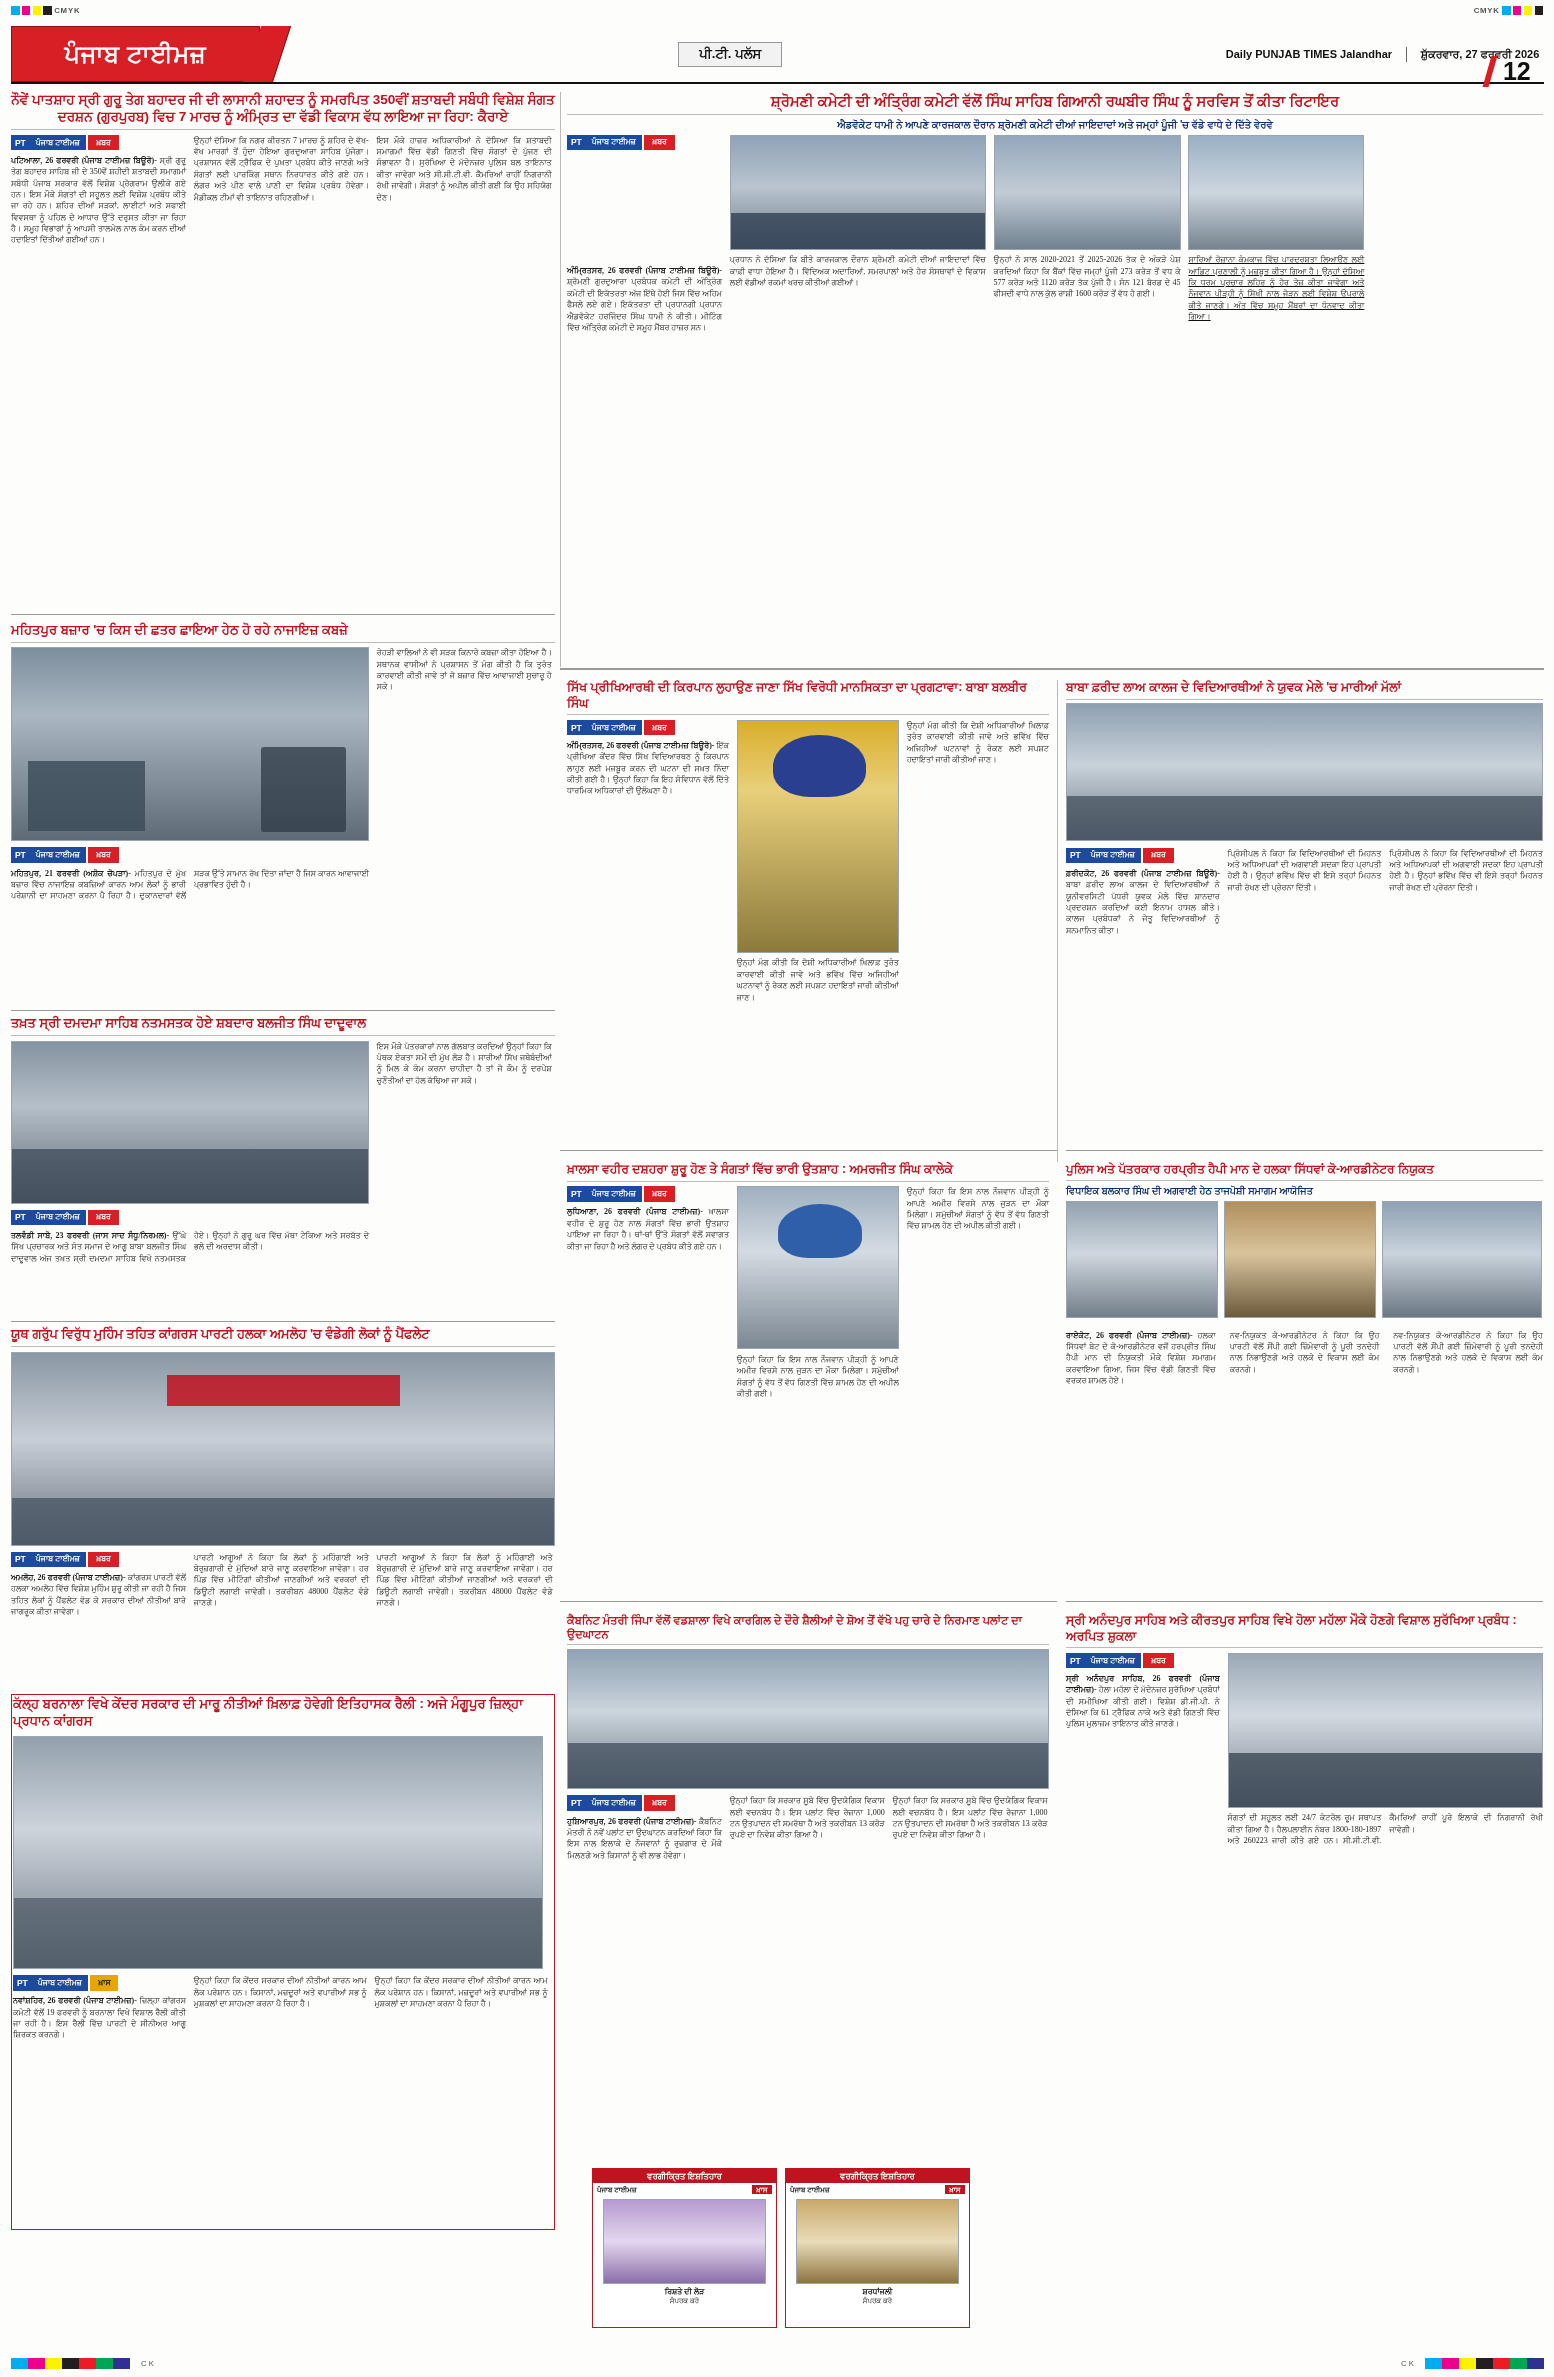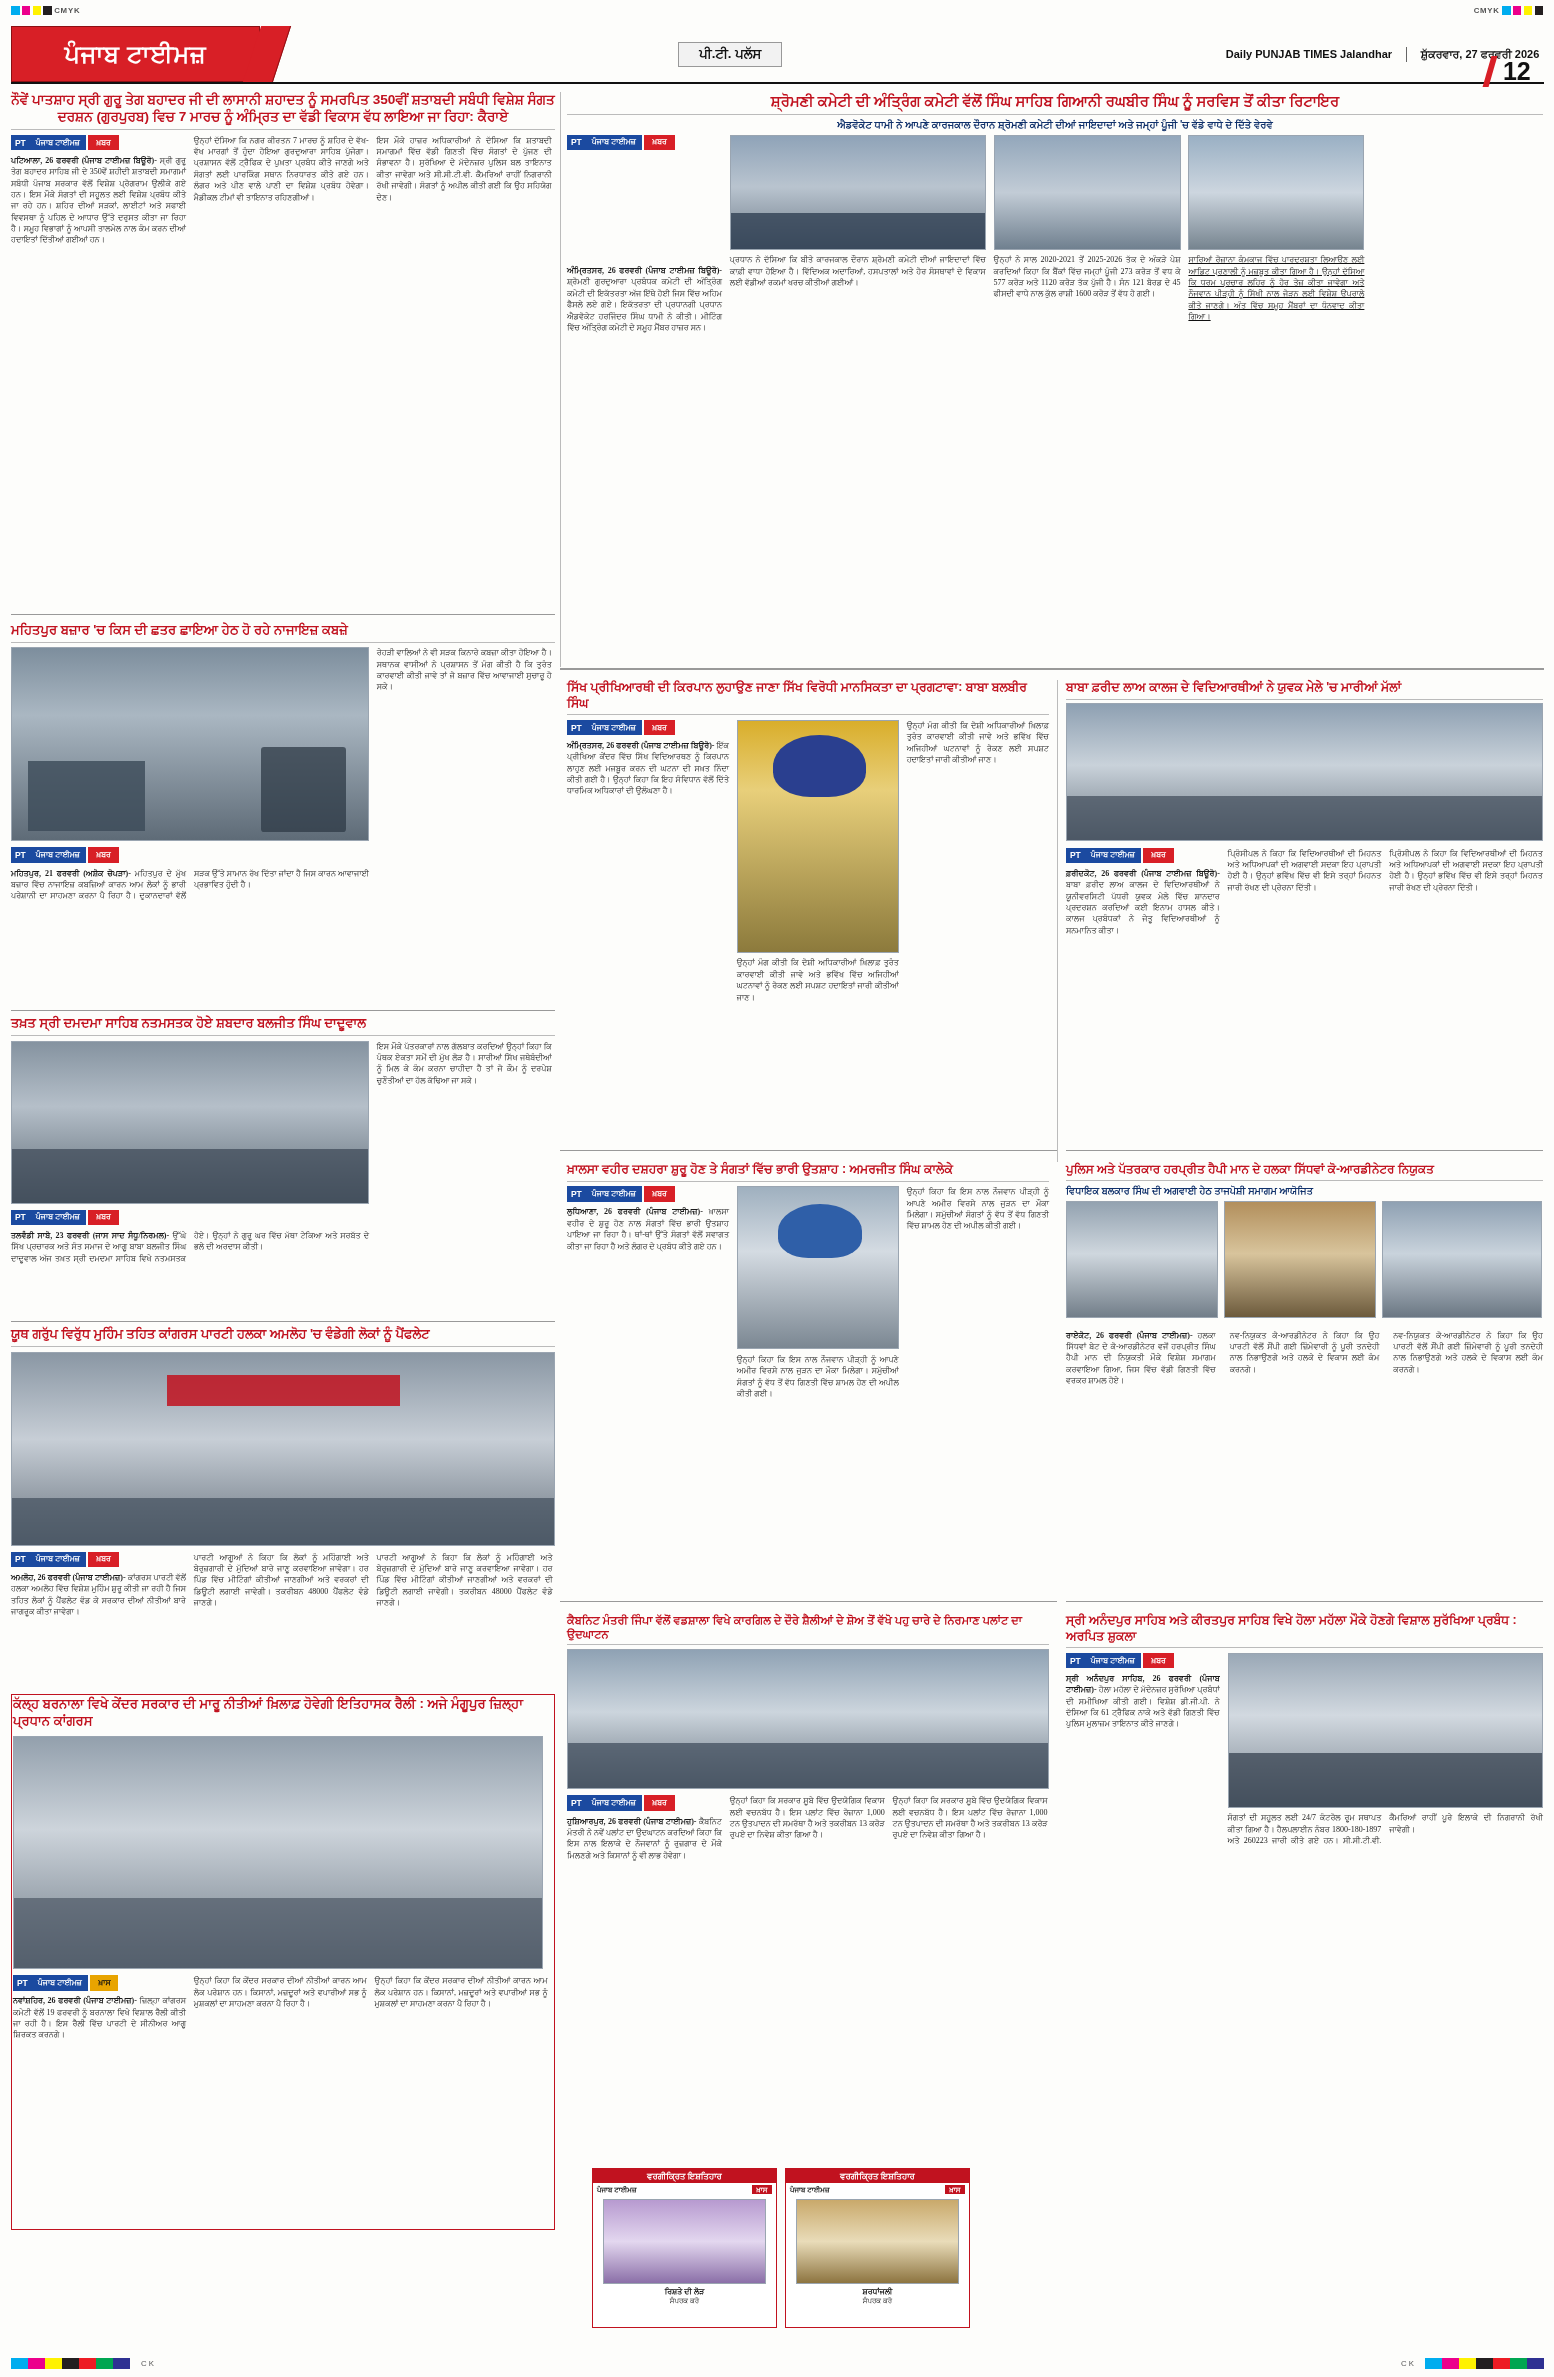--- a/index.html
+++ b/index.html
@@ -176,21 +176,21 @@
           <p><span class="dateline">ਅੰਮ੍ਰਿਤਸਰ, 26 ਫਰਵਰੀ (ਪੰਜਾਬ ਟਾਈਮਜ਼ ਬਿਊਰੋ)-</span>
           <span>ਸ਼੍ਰੋਮਣੀ ਗੁਰਦੁਆਰਾ ਪ੍ਰਬੰਧਕ ਕਮੇਟੀ ਦੀ ਅੰਤ੍ਰਿੰਗ ਕਮੇਟੀ ਦੀ ਇਕੱਤਰਤਾ ਅੱਜ ਇੱਥੇ ਹੋਈ ਜਿਸ ਵਿੱਚ ਅਹਿਮ ਫੈਸਲੇ ਲਏ ਗਏ। ਇਕੱਤਰਤਾ ਦੀ ਪ੍ਰਧਾਨਗੀ ਪ੍ਰਧਾਨ ਐਡਵੋਕੇਟ ਹਰਜਿੰਦਰ ਸਿੰਘ ਧਾਮੀ ਨੇ ਕੀਤੀ। ਮੀਟਿੰਗ ਵਿੱਚ ਅੰਤ੍ਰਿੰਗ ਕਮੇਟੀ ਦੇ ਸਮੂਹ ਮੈਂਬਰ ਹਾਜ਼ਰ ਸਨ।</span></p>
         </div>
       </div>
       <div style="width:256px;">
         <div class="photo" style="width:100%; height:115px;">
           <div class="ph-grad" style="background:linear-gradient(180deg,#8fa3b8 0%,#b9c4cf 45%,#6d7a88 100%);"></div>
           <div style="position:absolute; left:0; bottom:0; width:100%; height:36px; background:#2a3a4d; opacity:.75;"></div>
         </div>
         <div class="body-txt" style="margin-top:4.7px;">
-          <p>ਪ੍ਰਧਾਨ ਨੇ ਦੱਸਿਆ ਕਿ ਬੀਤੇ ਕਾਰਜਕਾਲ ਦੌਰਾਨ ਸ਼੍ਰੋਮਣੀ ਕਮੇਟੀ ਦੀਆਂ ਜਾਇਦਾਦਾਂ ਵਿੱਚ ਕਾਫ਼ੀ ਵਾਧਾ ਹੋਇਆ ਹੈ। ਵਿੱਦਿਅਕ ਅਦਾਰਿਆਂ, ਹਸਪਤਾਲਾਂ ਅਤੇ ਹੋਰ ਸੰਸਥਾਵਾਂ ਦੇ ਵਿਕਾਸ ਲਈ ਵੱਡੀਆਂ ਰਕਮਾਂ ਖਰਚ ਕੀਤੀਆਂ ਗਈਆਂ।</p>
+          <p>ਪ੍ਰਧਾਨ ਨੇ ਦੱਸਿਆ ਕਿ ਬੀਤੇ ਕਾਰਜਕਾਲ ਦੌਰਾਨ ਸ਼੍ਰੋਮਣੀ ਕਮੇਟੀ ਦੀਆਂ ਜਾਇਦਾਦਾਂ ਵਿੱਚ ਕਾਫ਼ੀ ਵਾਧਾ ਹੋਇਆ ਹੈ। ਵਿੱਦਿਅਕ ਅਦਾਰਿਆਂ, ਸਮਰਪਾਲਾਂ ਅਤੇ ਹੋਰ ਸੰਸਥਾਵਾਂ ਦੇ ਵਿਕਾਸ ਲਈ ਵੱਡੀਆਂ ਰਕਮਾਂ ਖਰਚ ਕੀਤੀਆਂ ਗਈਆਂ।</p>
         </div>
       </div>
       <div style="width:187px;">
         <div class="photo" style="width:100%; height:115px;">
           <div class="ph-grad" style="background:linear-gradient(180deg,#93a7bb 0%,#c2ccd6 50%,#70808f 100%);"></div>
         </div>
         <div class="body-txt" style="margin-top:4.7px;">
           <p>ਉਨ੍ਹਾਂ ਨੇ ਸਾਲ 2020-2021 ਤੋਂ 2025-2026 ਤੱਕ ਦੇ ਅੰਕੜੇ ਪੇਸ਼ ਕਰਦਿਆਂ ਕਿਹਾ ਕਿ ਬੈਂਕਾਂ ਵਿੱਚ ਜਮ੍ਹਾਂ ਪੂੰਜੀ 273 ਕਰੋੜ ਤੋਂ ਵਧ ਕੇ 577 ਕਰੋੜ ਅਤੇ 1120 ਕਰੋੜ ਤੱਕ ਪੁੱਜੀ ਹੈ। ਸੰਨ 121 ਬੋਰਡ ਦੇ 45 ਫੀਸਦੀ ਵਾਧੇ ਨਾਲ ਕੁੱਲ ਰਾਸ਼ੀ 1600 ਕਰੋੜ ਤੋਂ ਵੱਧ ਹੋ ਗਈ।</p>
         </div>
       </div>

